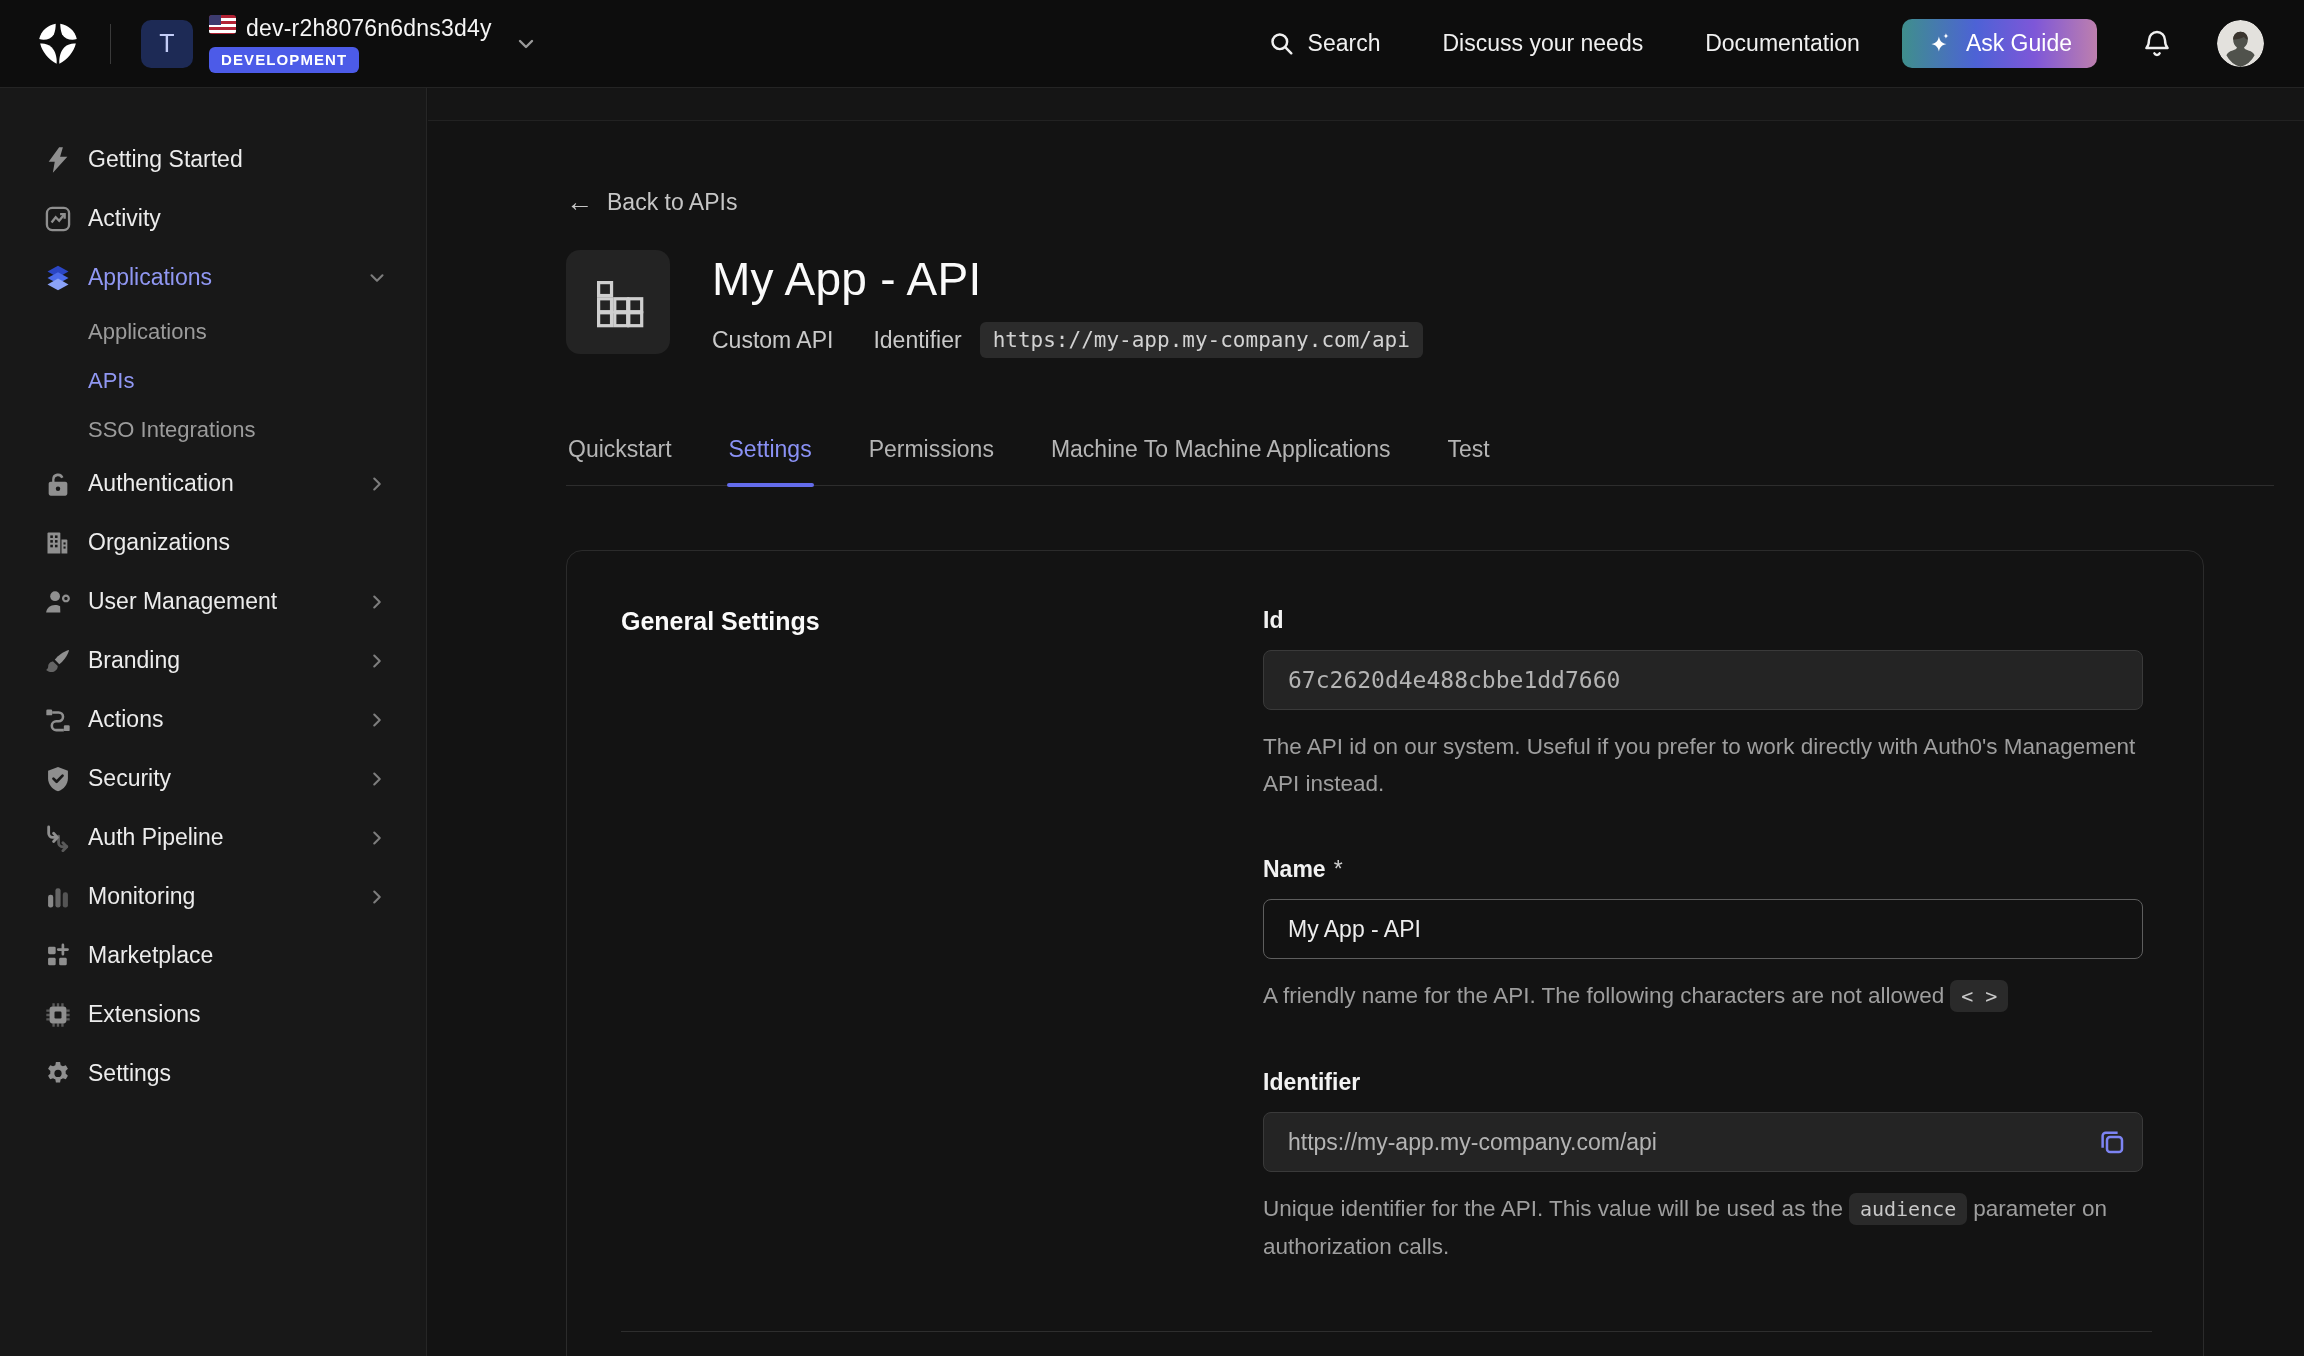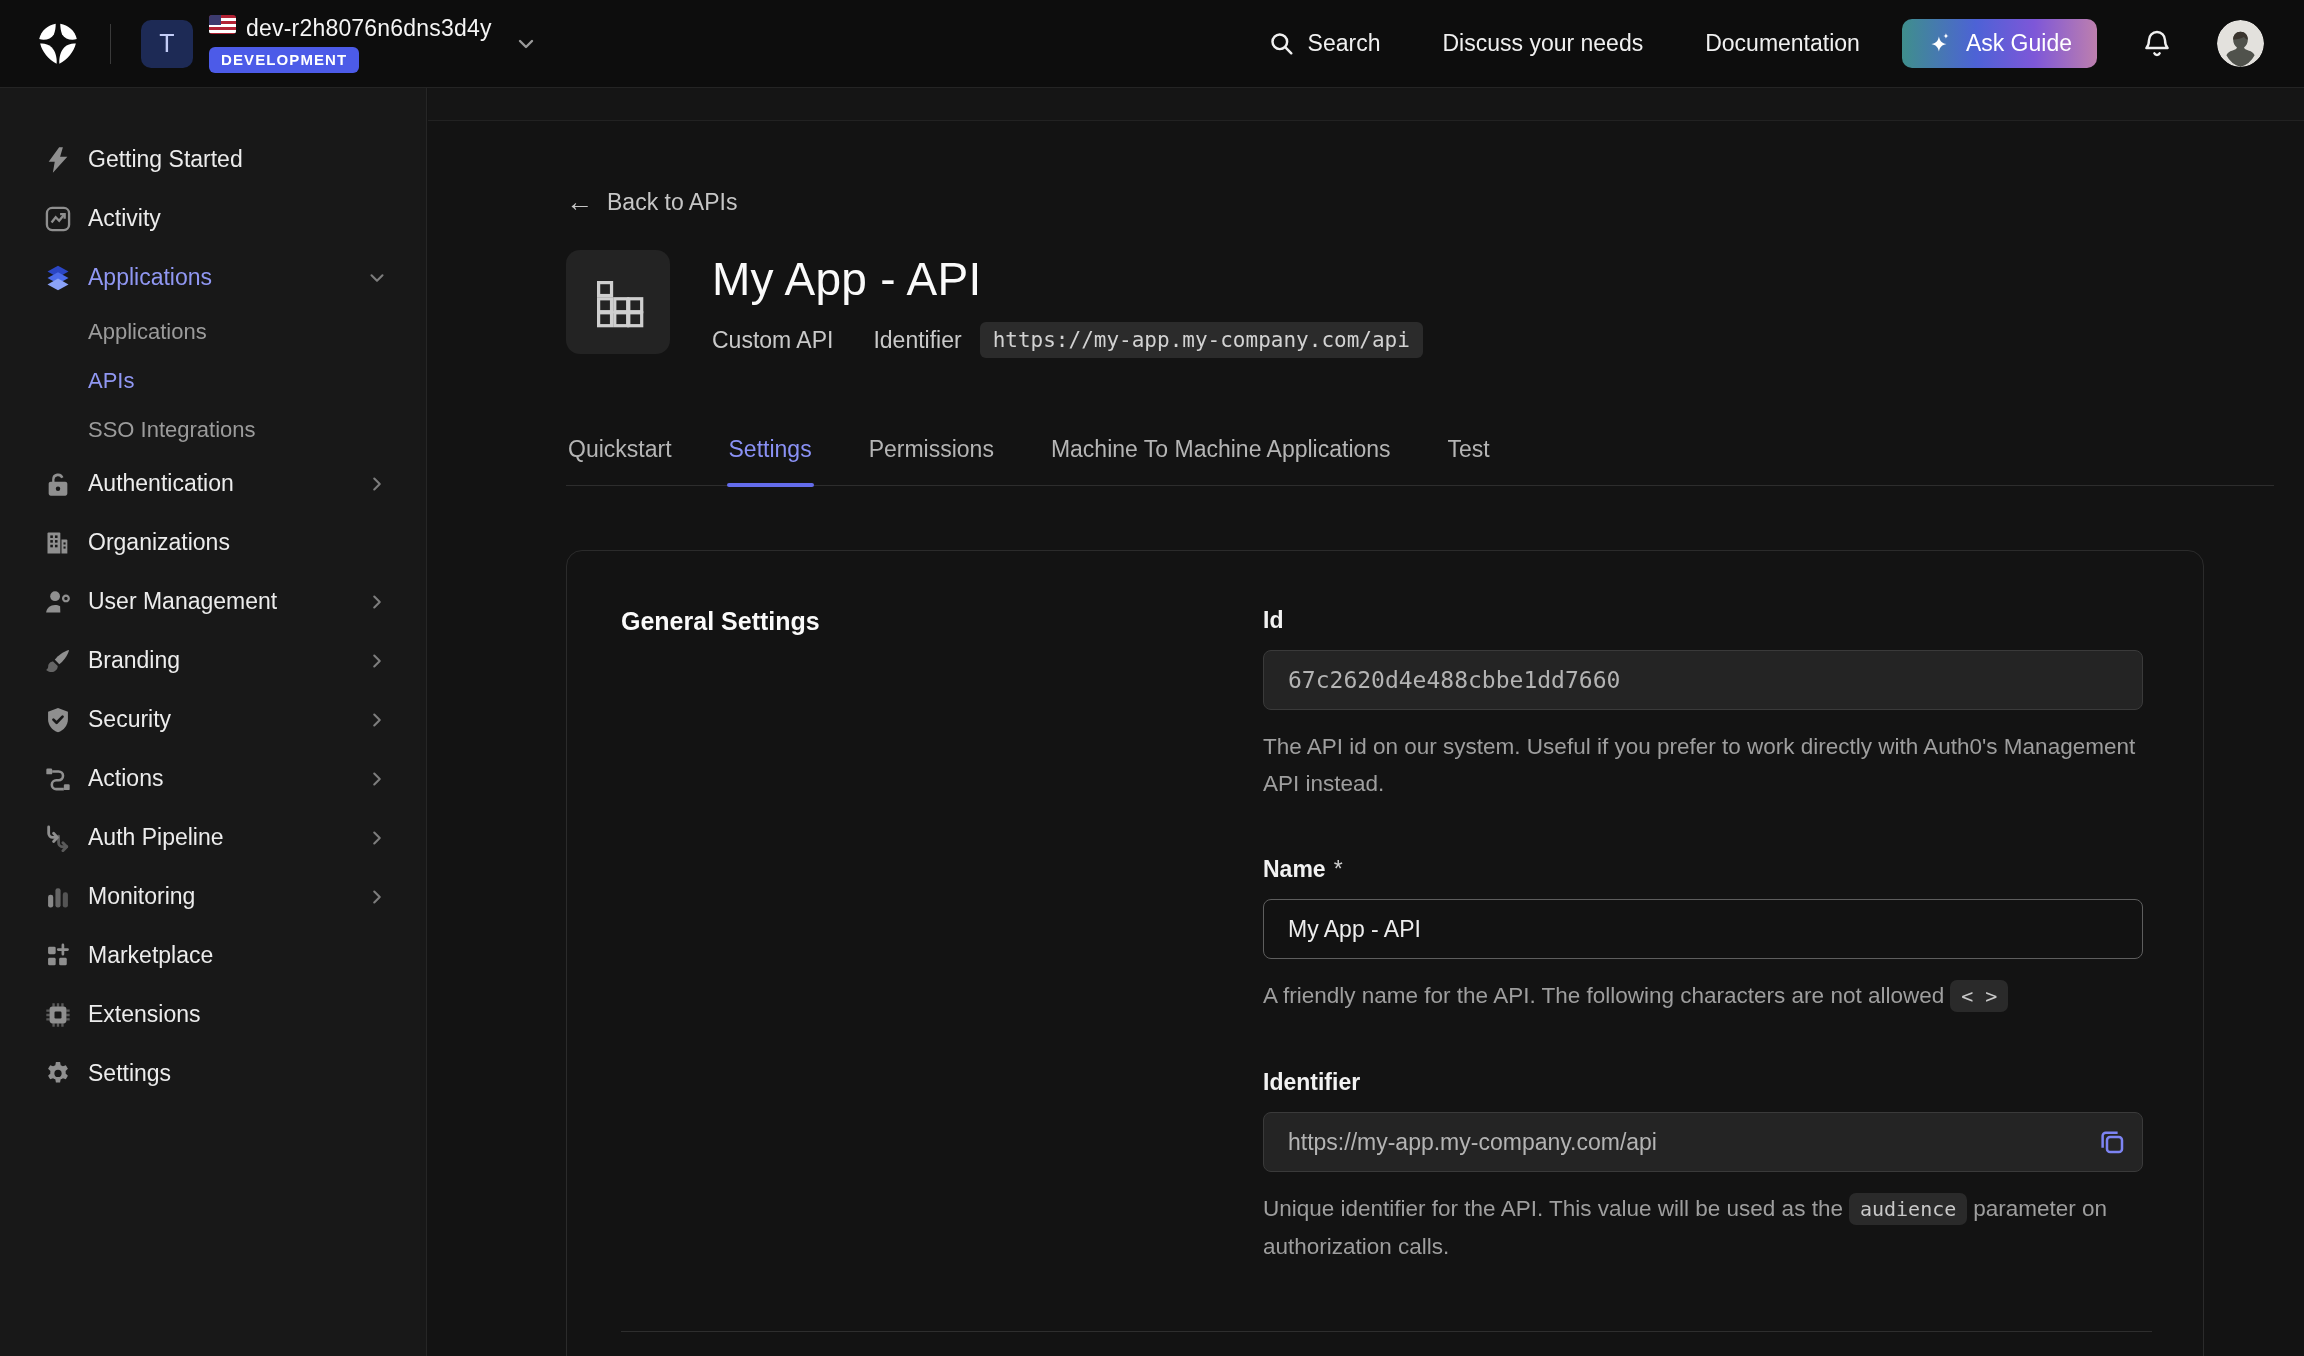--- a/index.html
+++ b/index.html
@@ -270,41 +270,41 @@
       </span>
       <span class="lbl">Branding</span>
       <span class="chev">
         <svg viewBox="0 0 24 24" fill="none" stroke="currentColor" stroke-width="2.3" stroke-linecap="round" stroke-linejoin="round">
           <path d="m9 6 6 6-6 6"></path>
         </svg>
       </span>
     </div>
     <div class="side-item">
       <span class="icon">
-        <svg viewBox="0 0 24 24" fill="currentColor">
-          <path d="M12 1.8 20.5 5v6.3c0 5.1-3.5 9.6-8.5 11.2-5-1.6-8.5-6.1-8.5-11.2V5z"></path>
-          <path d="m8.1 11.7 2.7 2.7 5.1-5.3" stroke="#181818" stroke-width="2.3" fill="none" stroke-linecap="round" stroke-linejoin="round"></path>
-        </svg>
-      </span>
-      <span class="lbl">Security</span>
-      <span class="chev">
-        <svg viewBox="0 0 24 24" fill="none" stroke="currentColor" stroke-width="2.3" stroke-linecap="round" stroke-linejoin="round">
-          <path d="m9 6 6 6-6 6"></path>
-        </svg>
-      </span>
-    </div>
-    <div class="side-item">
-      <span class="icon">
         <svg viewBox="0 0 24 24" fill="none" stroke="currentColor" stroke-width="2.2">
           <path d="M7 5.5h5.5a3.8 3.8 0 0 1 0 7.6h-2a3.8 3.8 0 0 0 0 7.6H17"></path>
           <rect x="2" y="3" width="5" height="5" rx="1" fill="currentColor" stroke="none"></rect>
           <rect x="17" y="16.5" width="5" height="5" rx="1" fill="currentColor" stroke="none"></rect>
         </svg>
       </span>
       <span class="lbl">Actions</span>
+      <span class="chev">
+        <svg viewBox="0 0 24 24" fill="none" stroke="currentColor" stroke-width="2.3" stroke-linecap="round" stroke-linejoin="round">
+          <path d="m9 6 6 6-6 6"></path>
+        </svg>
+      </span>
+    </div>
+    <div class="side-item">
+      <span class="icon">
+        <svg viewBox="0 0 24 24" fill="currentColor">
+          <path d="M12 1.8 20.5 5v6.3c0 5.1-3.5 9.6-8.5 11.2-5-1.6-8.5-6.1-8.5-11.2V5z"></path>
+          <path d="m8.1 11.7 2.7 2.7 5.1-5.3" stroke="#181818" stroke-width="2.3" fill="none" stroke-linecap="round" stroke-linejoin="round"></path>
+        </svg>
+      </span>
+      <span class="lbl">Security</span>
       <span class="chev">
         <svg viewBox="0 0 24 24" fill="none" stroke="currentColor" stroke-width="2.3" stroke-linecap="round" stroke-linejoin="round">
           <path d="m9 6 6 6-6 6"></path>
         </svg>
       </span>
     </div>
     <div class="side-item">
       <span class="icon">
         <svg viewBox="0 0 24 24" fill="none" stroke="currentColor" stroke-width="2.4" stroke-linecap="round" stroke-linejoin="round">
           <path d="M4 2.5V8a3.5 3.5 0 0 0 3.5 3.5H11"></path>

